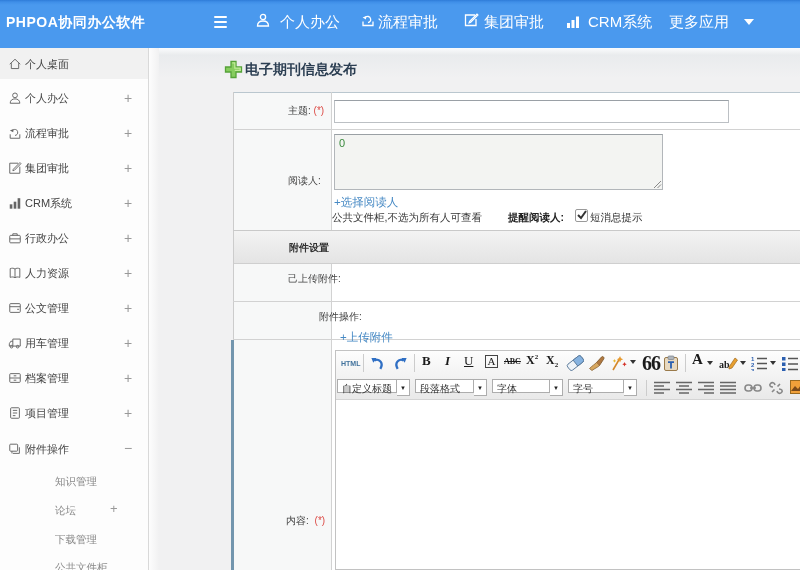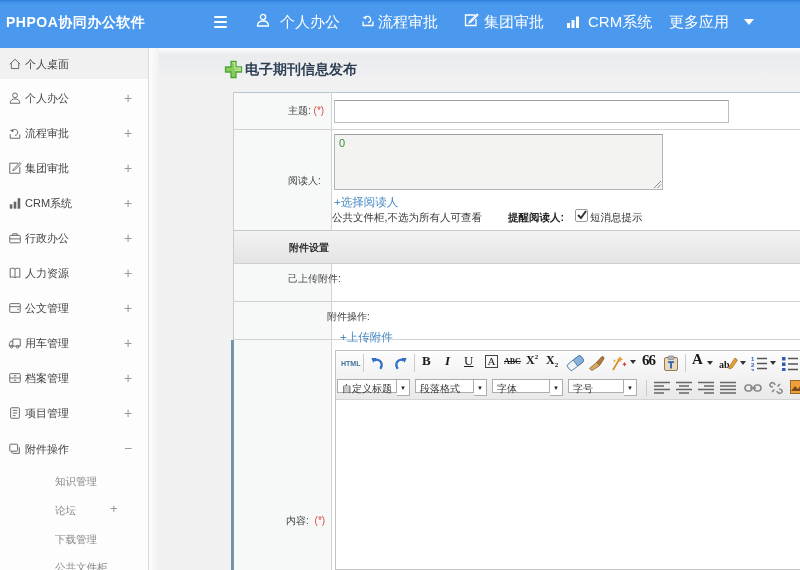--- a/index.html
+++ b/index.html
@@ -216,21 +216,21 @@
 <div class="abs" style="left:332px;top:211px;font-size:10.5px;color:#333;white-space:nowrap;">公共文件柜,不选为所有人可查看</div>
 <div class="abs" style="left:508px;top:211px;font-size:10.5px;color:#222;font-weight:bold;white-space:nowrap;">提醒阅读人:</div>
 <div class="abs" style="left:575px;top:209px;width:11px;height:11px;background:#fff;border:1px solid #9a9a9a;border-radius:2px;">
   <svg style="position:absolute;left:0px;top:-1px" width="12" height="12" viewBox="0 0 12 12">
       <path d="M2 6 L5 9 L10 2" fill="none" stroke="#333" stroke-width="2"></path>
     </svg>
 </div>
 <div class="abs" style="left:590px;top:211px;font-size:10.5px;color:#333;">短消息提示</div>
 
 <div class="abs lbl" style="left:240px;top:272px;">己上传附件:</div>
-<div class="abs lbl" style="left:240px;top:310px;padding-left:39px;">附件操作:</div>
+<div class="abs lbl" style="left:232px;top:310px;padding-left:39px;">附件操作:</div>
 <div class="abs lnk" style="left:340px;top:310px;margin-top:20px;">+上传附件</div>
 
 <div class="abs lbl" style="left:238px;top:514px;">内容: <span class="red" style="margin-left:3px;">(*)</span></div>
 
 <div class="abs" style="left:335px;top:350px;width:470px;height:220px;box-sizing:border-box;background:#fff;border:1px solid #c2c2c2;"></div>
 <div class="abs" style="left:336px;top:351px;width:468px;height:48px;background:linear-gradient(180deg,#fdfdfd,#e9e9e9);border-bottom:1px solid #d4d4d4;"></div>
 <div class="abs" style="left:336px;top:351px;width:468px;height:48px;" id="tbwrap">
 
  <span style="position:absolute;left:5px;top:9px;font-size:7px;font-weight:bold;color:#41729c;">HTML</span>
  <span class="tsep" style="left:27px;"></span>
@@ -260,21 +260,21 @@
       <path d="M1.5 14.5 C4.5 11.5 6.5 10.5 8.5 8.5 L11.5 11.5 C9.5 13.5 6.5 14.5 4 16.5 Z" fill="#d8a860" stroke="#8a6436" stroke-width=".8"></path>
       <path d="M8.5 8.5 L13.5 3 C14.8 1.6 16.8 3.6 15.7 5.1 L11.5 11.5" fill="#b07840" stroke="#7a5426" stroke-width=".8"></path>
     </svg>
  <svg style="position:absolute;left:275px;top:4px" width="17" height="17" viewBox="0 0 17 17">
       <path d="M2 15 L9 3" stroke="#d4882a" stroke-width="1.6"></path>
       <path d="M9 1 l1 2.2 2.2 1 -2.2 1 -1 2.2 -1-2.2 -2.2-1 2.2-1Z" fill="#e89b30"></path>
       <path d="M13.5 7 l.7 1.5 1.5.7 -1.5.7 -.7 1.5 -.7-1.5 -1.5-.7 1.5-.7Z" fill="#d4332a"></path>
       <path d="M3.5 4 l.6 1.3 1.3.6 -1.3.6 -.6 1.3 -.6-1.3 -1.3-.6 1.3-.6Z" fill="#e8b830"></path>
     </svg>
  <span style="position:absolute;left:294px;top:9px;width:0;height:0;border:3.5px solid transparent;border-top:4.5px solid #333;"></span>
- <span class="tglyph" style="left:306px;font-size:15px;top:1px;letter-spacing:-1px;">66</span>
+ <span class="tglyph" style="left:306px;font-size:20px;top:1px;letter-spacing:-1px;">66</span>
  <svg style="position:absolute;left:327px;top:4px" width="16" height="17" viewBox="0 0 16 17">
       <rect x="1.5" y="2.5" width="13" height="13" rx="1.5" fill="#e8d9c0" stroke="#9a7a4a" stroke-width="1"></rect>
       <rect x="5" y="1" width="6" height="3.5" rx="1" fill="#b0b6bd" stroke="#7a8088" stroke-width=".7"></rect>
       <path d="M5 7.2 h6 M8 7.2 v6.3" stroke="#2b5fb0" stroke-width="1.8"></path>
     </svg>
  <span class="tsep" style="left:349px;"></span>
  <span class="tglyph" style="left:356px;font-size:15px;top:0px;">A</span>
  <span style="position:absolute;left:371px;top:10px;width:0;height:0;border:3.5px solid transparent;border-top:4.5px solid #333;"></span>
  <svg style="position:absolute;left:383px;top:4px" width="19" height="17" viewBox="0 0 19 17">
       <text x="0" y="13" font-size="10" font-weight="bold" fill="#222" font-family="Liberation Serif,serif">ab</text>

